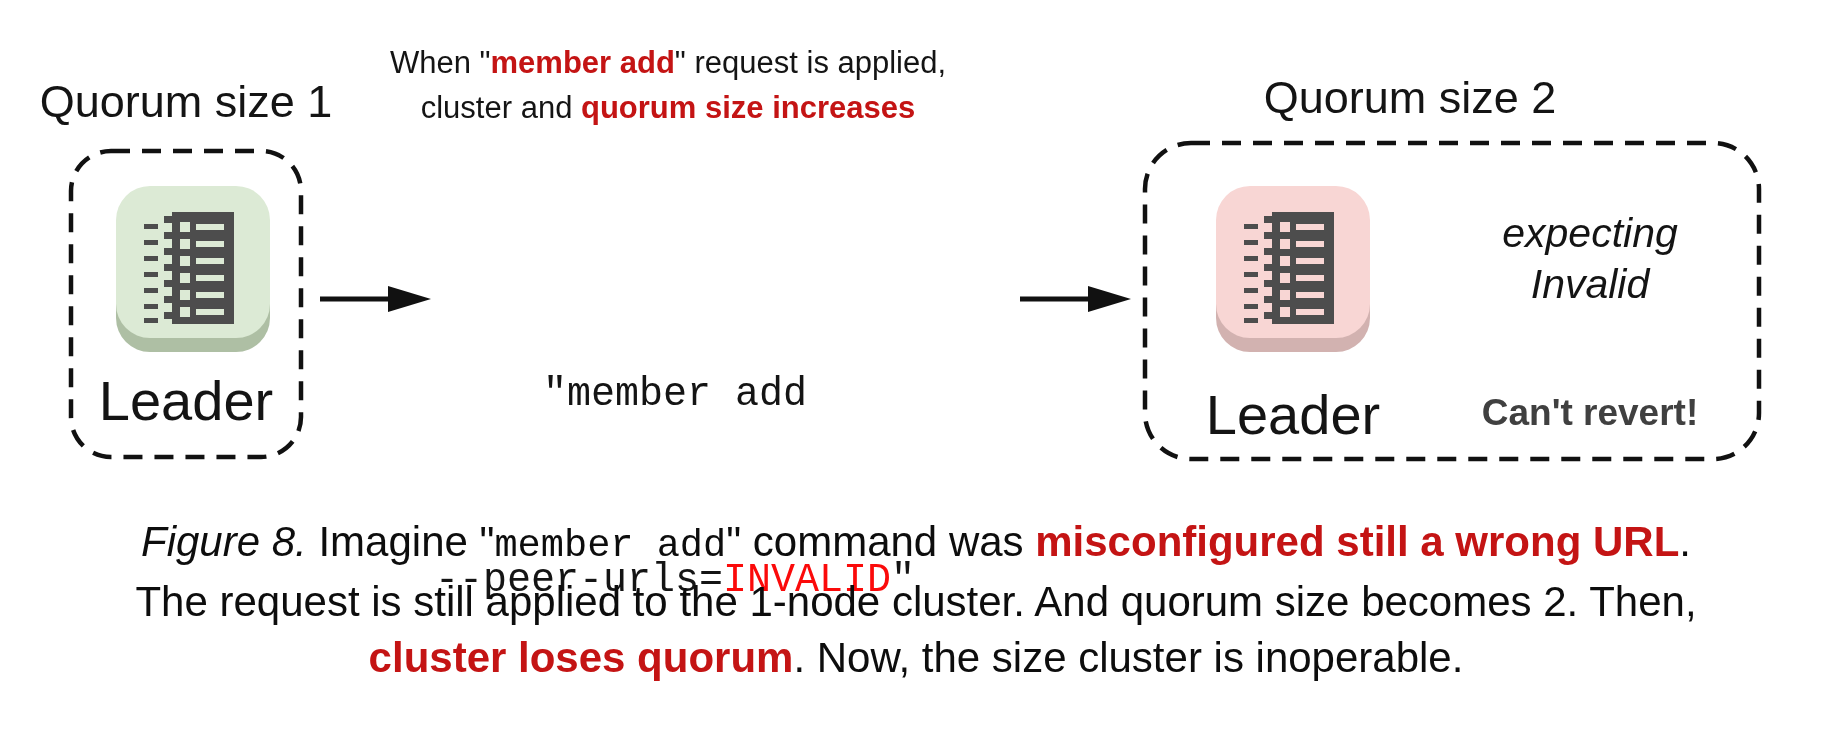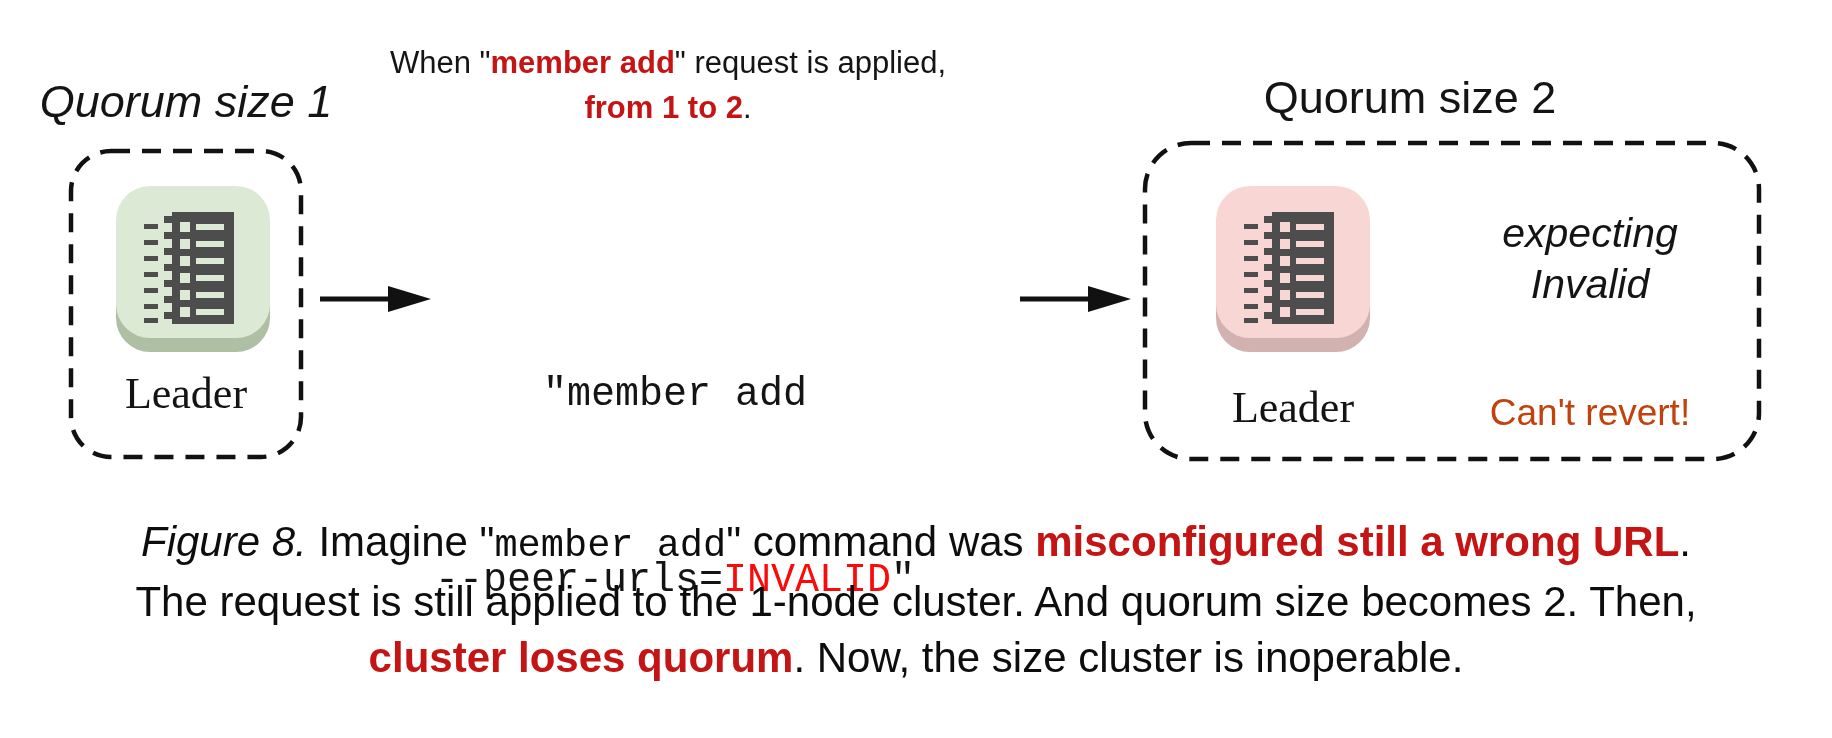--- a/index.html
+++ b/index.html
@@ -3,39 +3,39 @@
 <meta charset="utf-8">
 <style>
   html,body{margin:0;padding:0;background:#fff;}
   #canvas{
     position:relative;width:1832px;height:738px;background:#ffffff;
     font-family:"Liberation Sans",sans-serif;color:#141414;overflow:hidden;
   }
   .abs{position:absolute;}
   .ctr{text-align:center;}
   .title{font-size:45px;letter-spacing:0px;white-space:nowrap;}
-  .node-label{font-size:44px;white-space:nowrap;font-family:Liberation Serif, serif;}
+  .node-label{font-size:56px;white-space:nowrap;}
   .annotation{font-size:31px;line-height:45px;white-space:nowrap;}
   .red-bold{color:#c41414;font-weight:bold;}
   .bright-red{color:#fb0a0a;}
   .mono{font-family:"Liberation Mono",monospace;font-size:40px;line-height:62px;white-space:pre;}
   .expecting{font-size:41px;line-height:51px;font-style:italic;}
-  .cant-revert{font-size:37px;font-weight:normal;color:#c2410c;white-space:nowrap;}
+  .cant-revert{font-size:37px;font-weight:bold;color:#404040;white-space:nowrap;}
   .caption{font-size:42px;line-height:56px;white-space:nowrap;color:#0d0d0d;}
   .caption .ital{font-style:italic;}
   .caption .mono-c{font-family:"Liberation Mono",monospace;font-size:0.92em;}
   .icon-green{--bg:#dcead5;--edge:#aebfa4;}
   .icon-pink{--bg:#f8d6d4;--edge:#d2b2b0;}
 </style>
 </head>
 <body>
 
 <div id="canvas">
 
-  <div class="abs title ctr" style="left:16px;top:76px;width:340px;font-style:italic;">Quorum size 1</div>
+  <div class="abs title ctr" style="left:16px;top:76px;width:340px;">Quorum size 1</div>
 
   <svg class="abs" style="left:68px;top:148px;" width="236" height="312">
     <rect x="3" y="3" width="230" height="306" rx="40" fill="none" stroke="#111111" stroke-width="4.5" stroke-dasharray="19 12"></rect>
   </svg>
 
   <svg class="abs icon-green" style="left:116px;top:186px;" width="154" height="166" viewBox="0 0 154 166">
     <rect x="0" y="12" width="154" height="154" rx="34" style="fill:var(--edge)"></rect>
     <rect x="0" y="0" width="154" height="152" rx="34" style="fill:var(--bg)"></rect>
     <g fill="#4d4d4d">
       <rect x="56" y="26" width="62" height="112"></rect>
@@ -67,21 +67,21 @@
         <rect x="80" y="106" width="28" height="6"></rect>
       <rect x="64" y="121" width="10" height="10"></rect>
         <rect x="80" y="123" width="28" height="6"></rect>
     </g>
   </svg>
 
   <div class="abs node-label ctr" style="left:66px;top:368px;width:240px;">Leader</div>
 
   <div class="abs annotation ctr" style="left:368px;top:40px;width:600px;">
     <div><span>When "</span><span class="red-bold">member add</span><span>" request is applied,</span></div>
-    <div><span class="red-bold">from 1 to 2</span><span>.</span></div>
+    <div><span>cluster and </span><span class="red-bold">quorum size increases</span></div>
   </div>
 
   <svg class="abs" style="left:318px;top:283px;" width="115" height="32">
     <line x1="2" y1="16" x2="74" y2="16" stroke="#111111" stroke-width="5"></line>
     <polygon points="70,3 113,16 70,29" fill="#111111"></polygon>
   </svg>
 
   <div class="abs mono ctr" style="left:375px;top:240px;width:600px;">
     <div><span>"member add</span></div>
     <div><span>--peer-urls=</span><span class="bright-red">INVALID</span><span>"</span></div>

